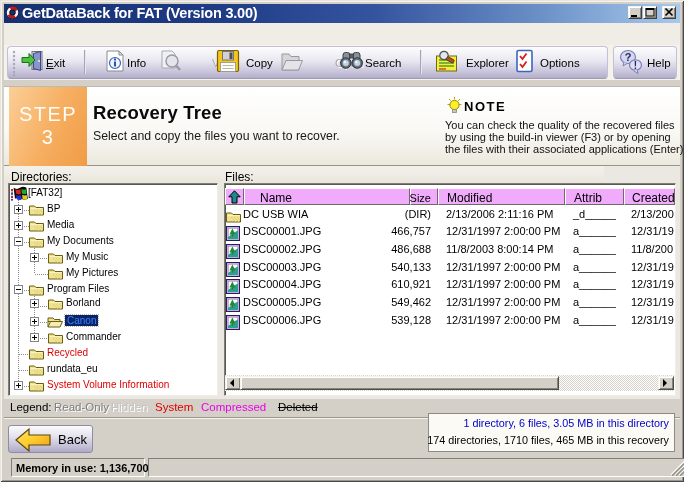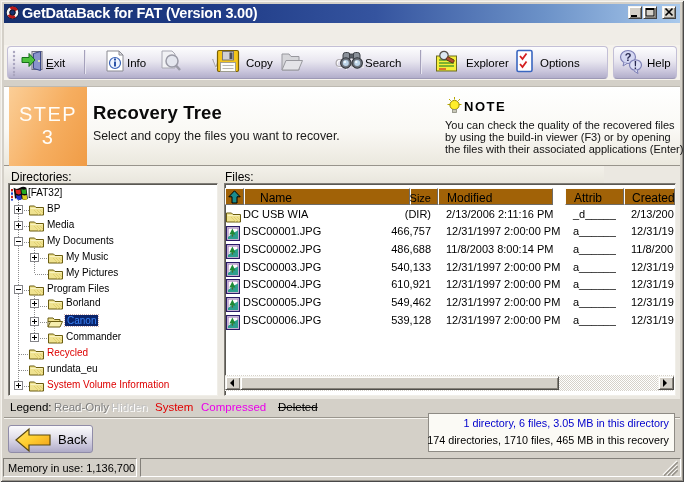--- a/index.html
+++ b/index.html
@@ -29,30 +29,30 @@
 .tred{color:#dd0000;}
 .pm{position:absolute;top:3px;width:9px;height:9px;}
 .tfold{position:absolute;top:1px;width:15px;height:13px;}
 .ttext{position:absolute;top:0.5px;}
 .vdot{position:absolute;width:1px;background-image:repeating-linear-gradient(to bottom,#8c8c8c 0 1px,transparent 1px 2px);}
 .hdot{position:absolute;height:1px;background-image:repeating-linear-gradient(to right,#8c8c8c 0 1px,transparent 1px 2px);}
 #hscroll{position:absolute;left:0;top:191px;width:449px;height:16px;background-image:conic-gradient(#ffffff 90deg,#d6d2ca 90deg 180deg,#ffffff 180deg 270deg,#d6d2ca 270deg);background-size:2px 2px;}
 .sbtn{position:absolute;top:1px;width:16px;height:14px;background:#d4d0c8;border:1px solid;border-color:#f5f3ee #504e4a #504e4a #f5f3ee;box-shadow:inset 1px 1px 0 #fff,inset -1px -1px 0 #87837b;}
 .sbtn svg{margin:-1px 0 0 -1px;}
 #sthumb{position:absolute;left:15px;top:1px;width:319px;height:14px;background:#d4d0c8;border:1px solid;border-color:#f5f3ee #504e4a #504e4a #f5f3ee;box-shadow:inset 1px 1px 0 #fff,inset -1px -1px 0 #87837b;}
-.hcell{position:absolute;top:4px;height:17px;background:#a16207;border:1px solid;border-color:#fcfbf8 #6e6b66 #6e6b66 #fcfbf8;font-size:12px;color:#000;white-space:nowrap;}
+.hcell{position:absolute;top:4px;height:17px;background:#f0abfc;border:1px solid;border-color:#fcfbf8 #6e6b66 #6e6b66 #fcfbf8;font-size:12px;color:#000;white-space:nowrap;}
 .frow{position:absolute;font-size:11px;color:#000;white-space:nowrap;height:18px;}
 .fcell{position:absolute;top:0;}
 .fr{text-align:right;}
 #legend{left:4px;top:399px;width:676px;height:16px;font-size:11.5px;}
 .leg{position:absolute;top:2px;}
 #groove{left:4px;top:417px;width:676px;height:2px;border-top:1px solid #9a968e;border-bottom:1px solid #f6f4ef;}
 #backbtn{left:8px;top:425px;width:85px;height:28px;border-radius:3px;background:linear-gradient(to bottom,#fbfbfd 0%,#e4e2ec 40%,#c2bed6 80%,#aeaac6 100%);border:1px solid #908ca8;}
 #infobox{left:428px;top:413px;width:247px;height:39px;background:#fbfaf5;border:1px solid #8e8b85;font-size:10.8px;}
-#statusbar{left:2px;top:457px;width:576px;height:21px;}
+#statusbar{left:10px;top:457px;width:576px;height:21px;font-weight:bold;}
 .spanel{position:absolute;top:1px;height:19px;border:1px solid;border-color:#827f79 #fff #fff #827f79;background:#d4d0c8;}
 svg{display:block;}
 </style></head>
 <body>
 <div id="frame"></div>
 <div class="abs" id="titlebar"></div>
 <svg class="abs" style="left:6px;top:6px" width="13" height="13" viewBox="0 0 15 15">
   <circle cx="7.5" cy="7.5" r="6.7" fill="none" stroke="#10101c" stroke-width="1.2"></circle>
   <circle cx="7.5" cy="7.5" r="5.1" fill="none" stroke="#f4f4f4" stroke-width="3.2"></circle>
   <circle cx="7.5" cy="7.5" r="5.1" fill="none" stroke="#bb1818" stroke-width="3.4" stroke-dasharray="8 8.03" stroke-dashoffset="11.2"></circle>
@@ -368,21 +368,21 @@
       <svg class="abs" style="left:2px;top:1px" width="13" height="14">
         <use href="#uparr"></use>
       </svg>
     </div>
  <div class="hcell" style="left:19px;width:166px">
       <span class="abs" style="left:15px;top:2px">Name</span>
     </div>
  <div class="hcell" style="left:185px;width:28px">
       <span class="abs" style="right:6px;top:3px;font-size:11px">Size</span>
     </div>
- <div class="hcell" style="left:213px;width:115px">
+ <div class="hcell" style="left:213px;width:127px">
       <span class="abs" style="left:8px;top:2px">Modified</span>
     </div>
  <div class="hcell" style="left:340px;width:59px">
       <span class="abs" style="left:8px;top:2px">Attrib</span>
     </div>
  <div class="hcell" style="left:399px;width:51px">
       <span class="abs" style="left:7px;top:2px">Created</span>
     </div>
  <div class="frow" style="top:23.5px">
       <svg class="fcell" style="left:1px;top:2px" width="15" height="13">

